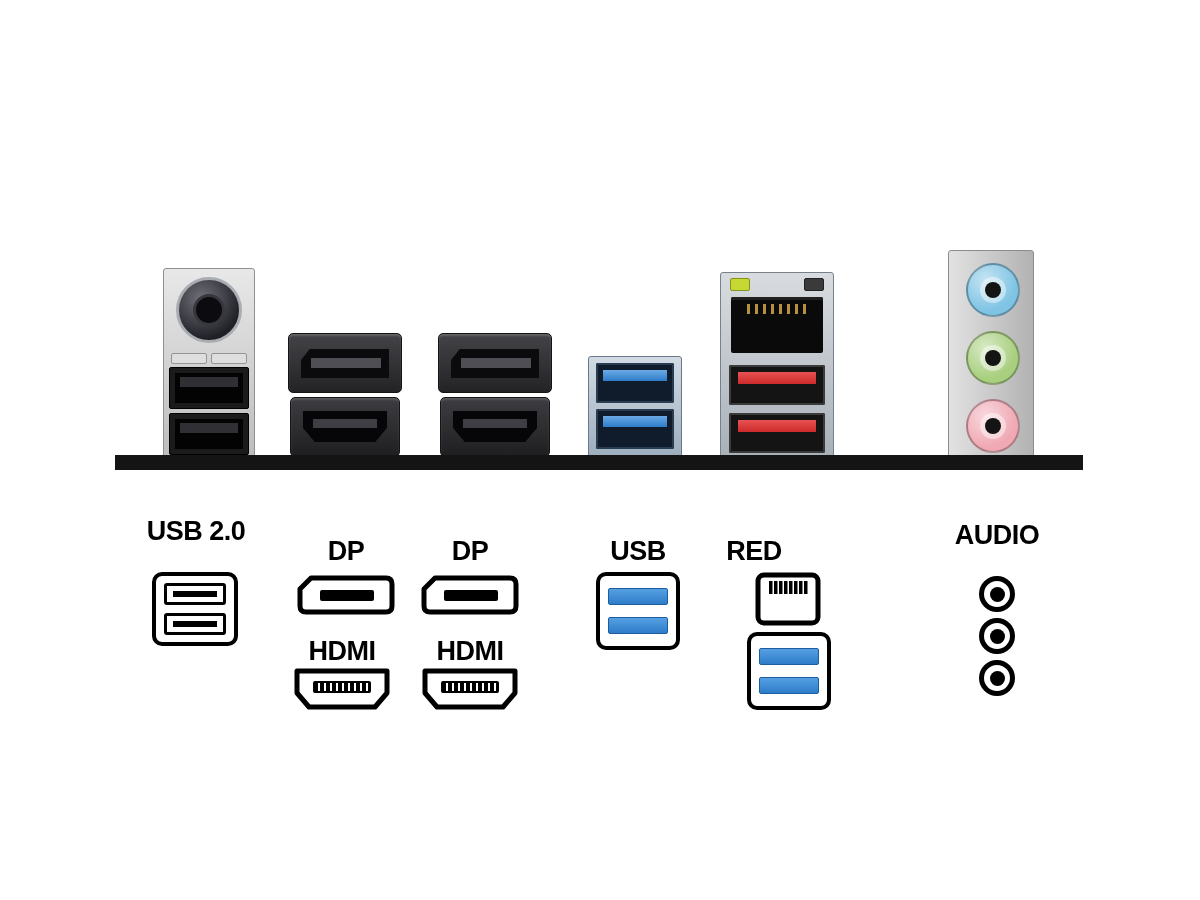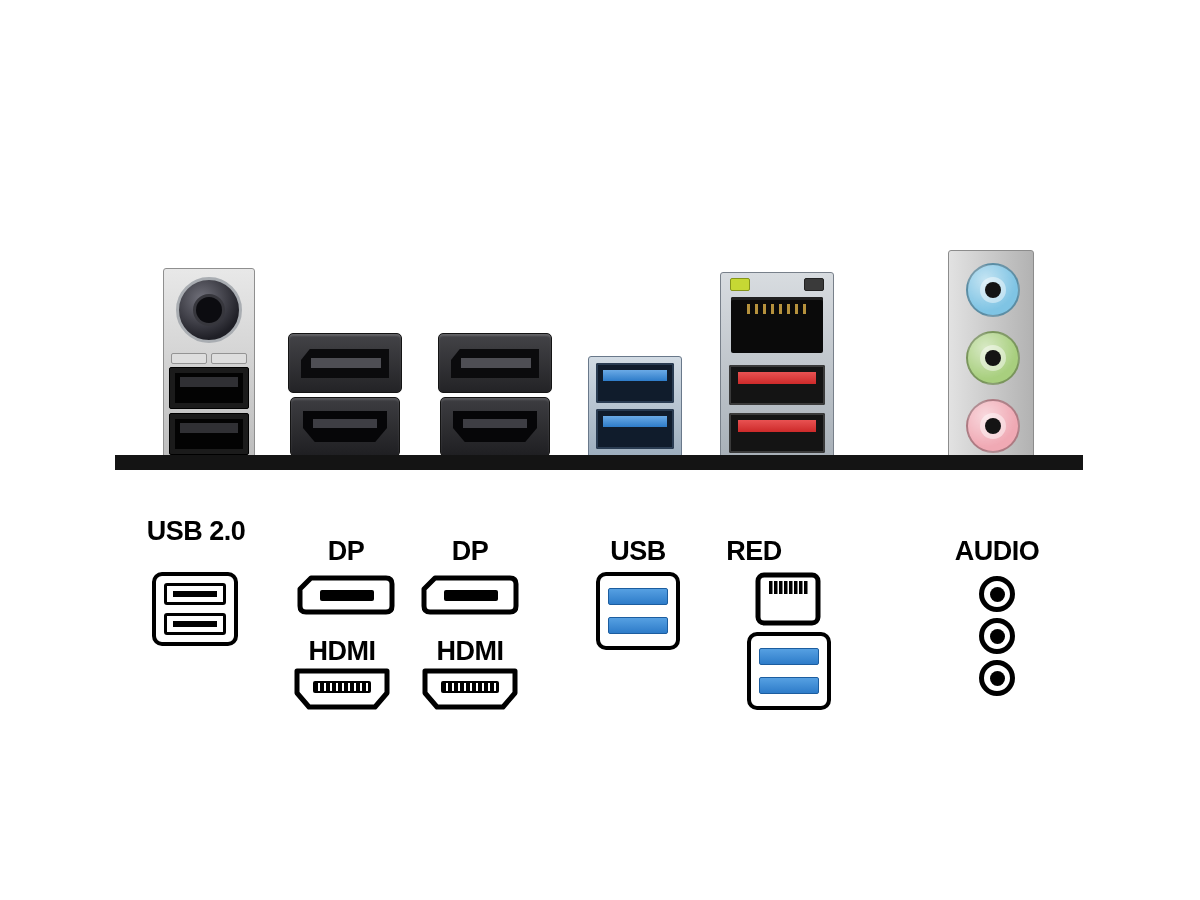--- a/index.html
+++ b/index.html
@@ -219,21 +219,21 @@
           <rect x="39" y="9" width="3.5" height="13"></rect>
         <rect x="44" y="9" width="3.5" height="13"></rect>
           <rect x="49" y="9" width="3.5" height="13"></rect>
       </g>
     </svg>
     <div class="usb3icon" style="left:747px;top:632px">
       <div class="usb3bar"></div>
       <div class="usb3bar"></div>
     </div>
 
-    <div class="lbl" style="left:947px;top:538px;width:100px">AUDIO</div>
+    <div class="lbl" style="left:947px;top:522px;width:100px">AUDIO</div>
     <div class="jackicon" style="left:979px;top:576px">
         <div class="jackdot"></div>
       </div>
     <div class="jackicon" style="left:979px;top:618px">
         <div class="jackdot"></div>
       </div>
     <div class="jackicon" style="left:979px;top:660px">
         <div class="jackdot"></div>
       </div>
 

